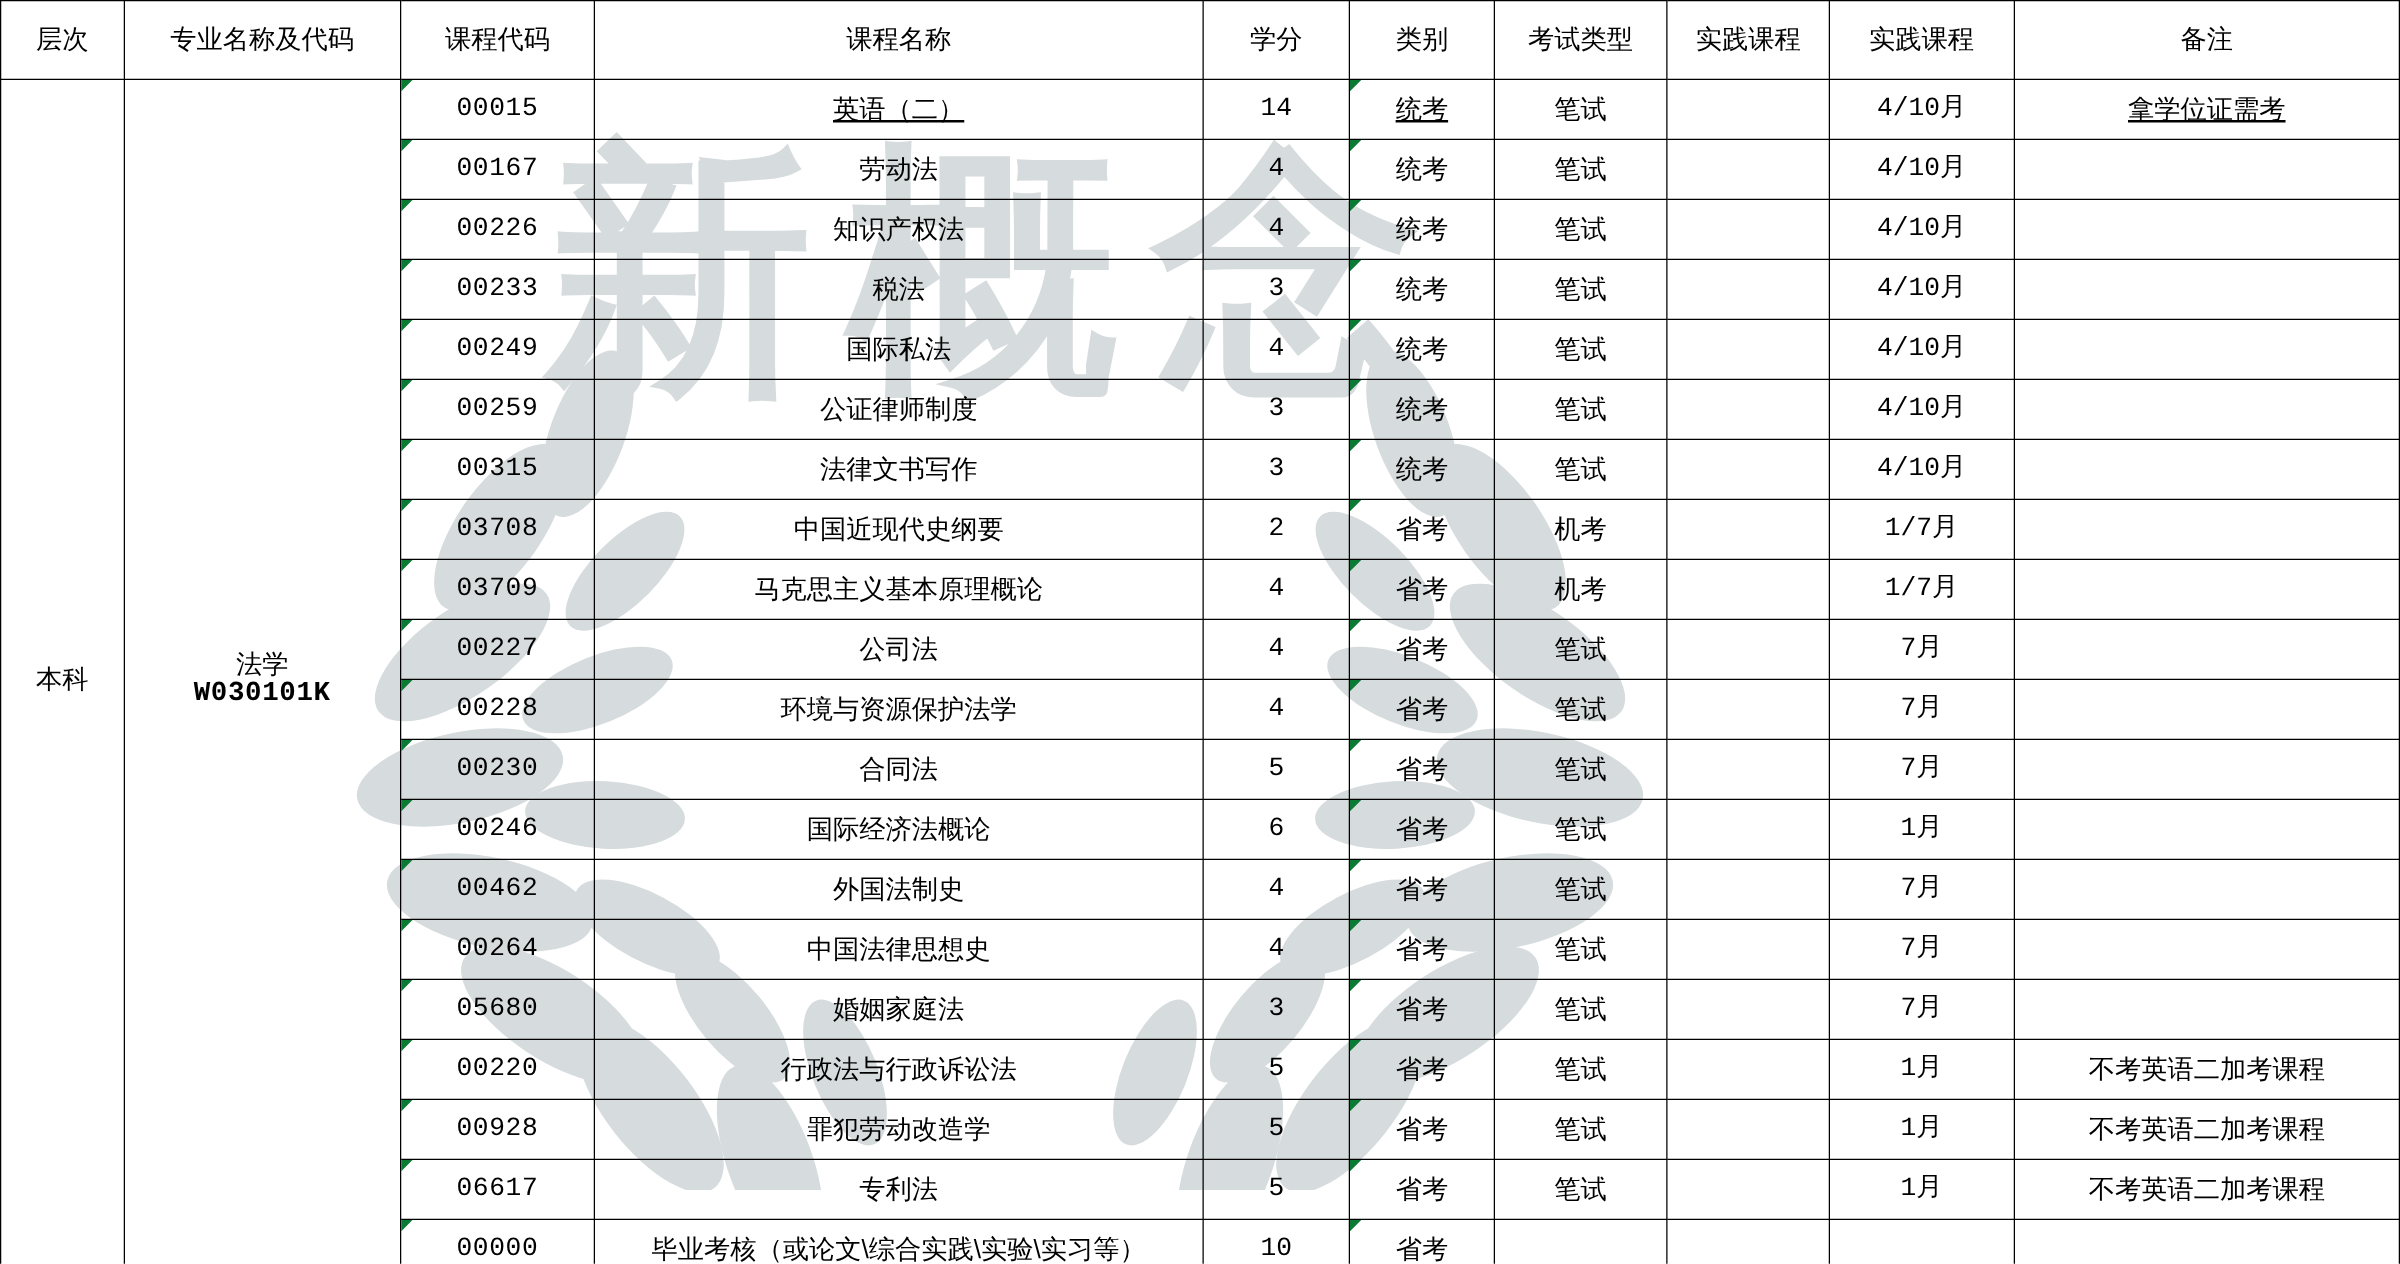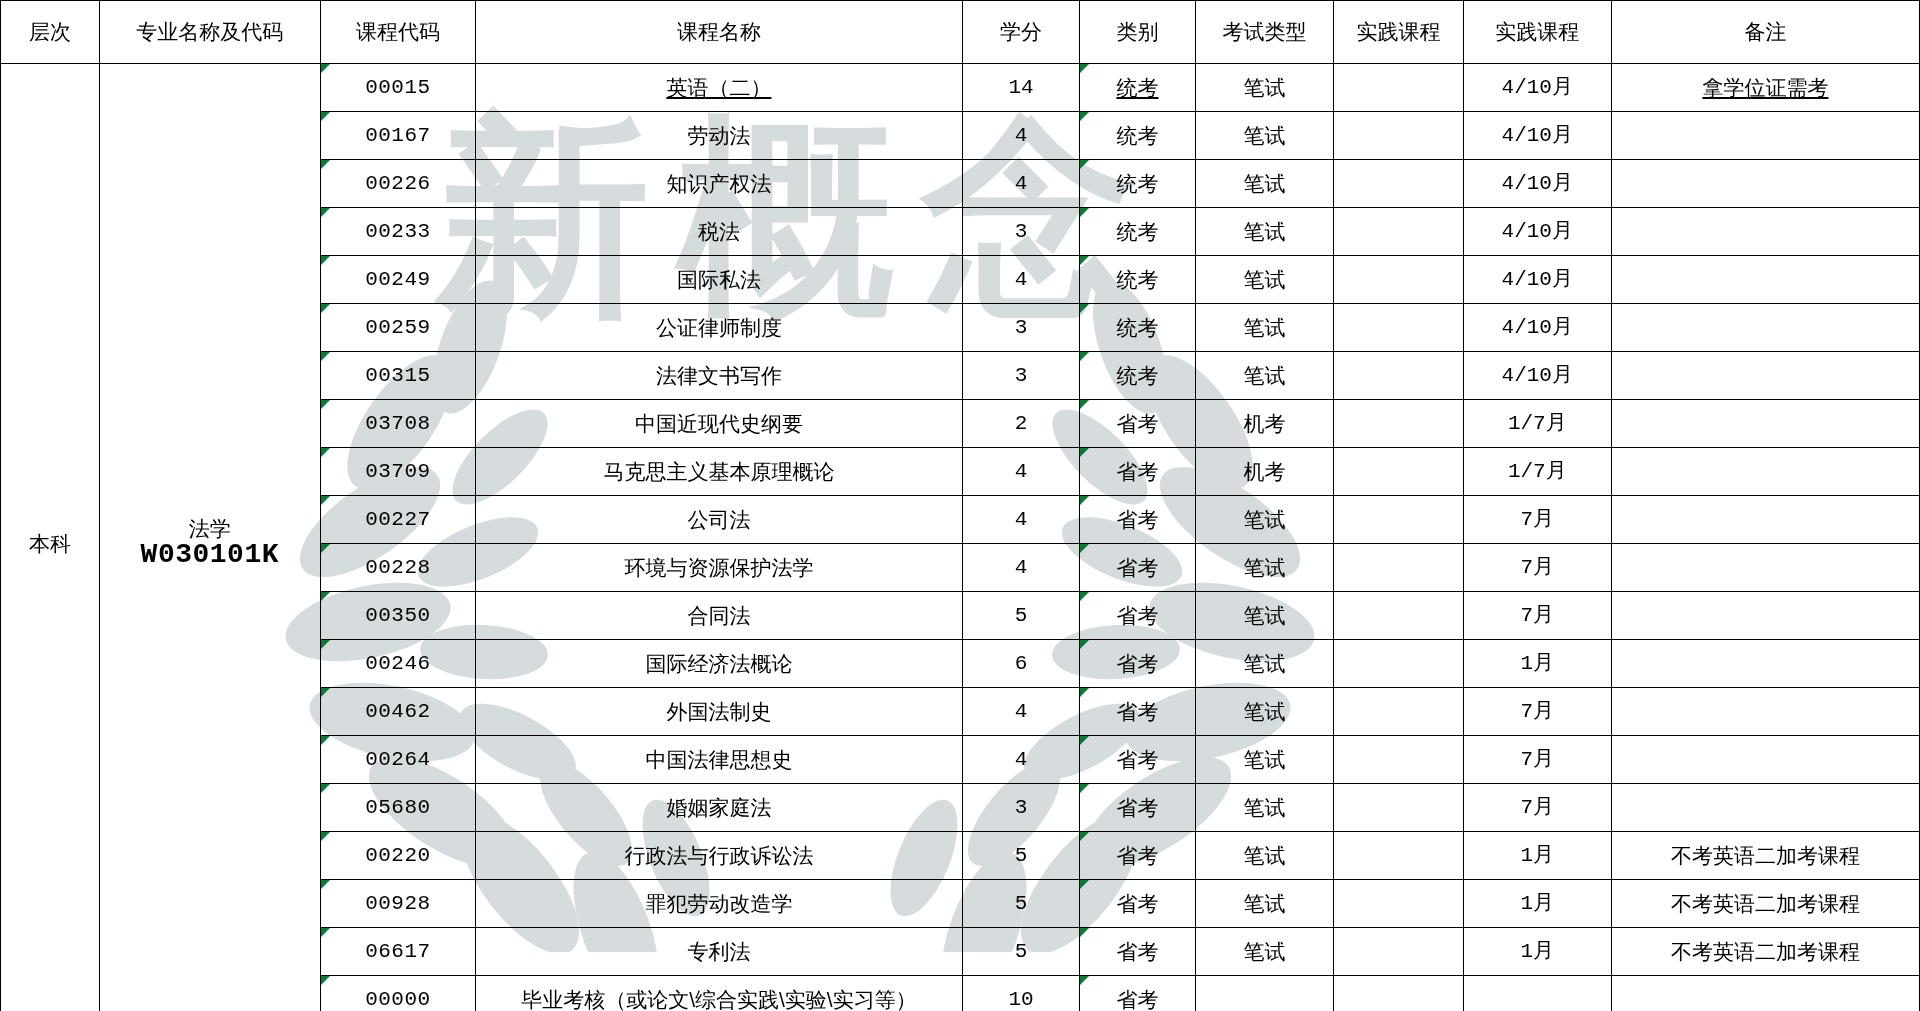--- a/index.html
+++ b/index.html
@@ -88,21 +88,21 @@
     content: "";
     position: absolute;
     left: 0;
     top: 0;
     width: 0;
     height: 0;
     border-top: 9px solid #0a7a34;
     border-right: 9px solid transparent;
   }
   .major-cell { line-height: 1.6; }
-  .major-code { font-family: "Liberation Mono", monospace; font-size: 28px; font-weight: bold; letter-spacing: 0.5px;}
+  .major-code { font-family: "Liberation Mono", monospace; font-size: 22px; font-weight: bold; letter-spacing: 0.5px;}
 </style>
 </head>
 <body>
 
 <div id="sheet">
 
   <div id="watermark">
     <svg width="1300" height="860" viewBox="0 0 1300 860" xmlns="http://www.w3.org/2000/svg">
       <g fill="#d6dbdd">
 
@@ -285,21 +285,21 @@
           <td class="c-code mark">00228</td>
           <td class="c-name clr-black">环境与资源保护法学</td>
           <td class="c-credit">4</td>
           <td class="c-cat clr-black mark">省考</td>
           <td class="c-exam clr-black">笔试</td>
           <td class="c-practice"></td>
           <td class="c-time clr-black">7月</td>
           <td class="c-remark clr-black"></td>
         </tr>
         <tr>
-          <td class="c-code mark">00350</td>
+          <td class="c-code mark">00230</td>
           <td class="c-name clr-black">合同法</td>
           <td class="c-credit">5</td>
           <td class="c-cat clr-black mark">省考</td>
           <td class="c-exam clr-black">笔试</td>
           <td class="c-practice"></td>
           <td class="c-time clr-black">7月</td>
           <td class="c-remark clr-black"></td>
         </tr>
         <tr>
           <td class="c-code mark">00246</td>

